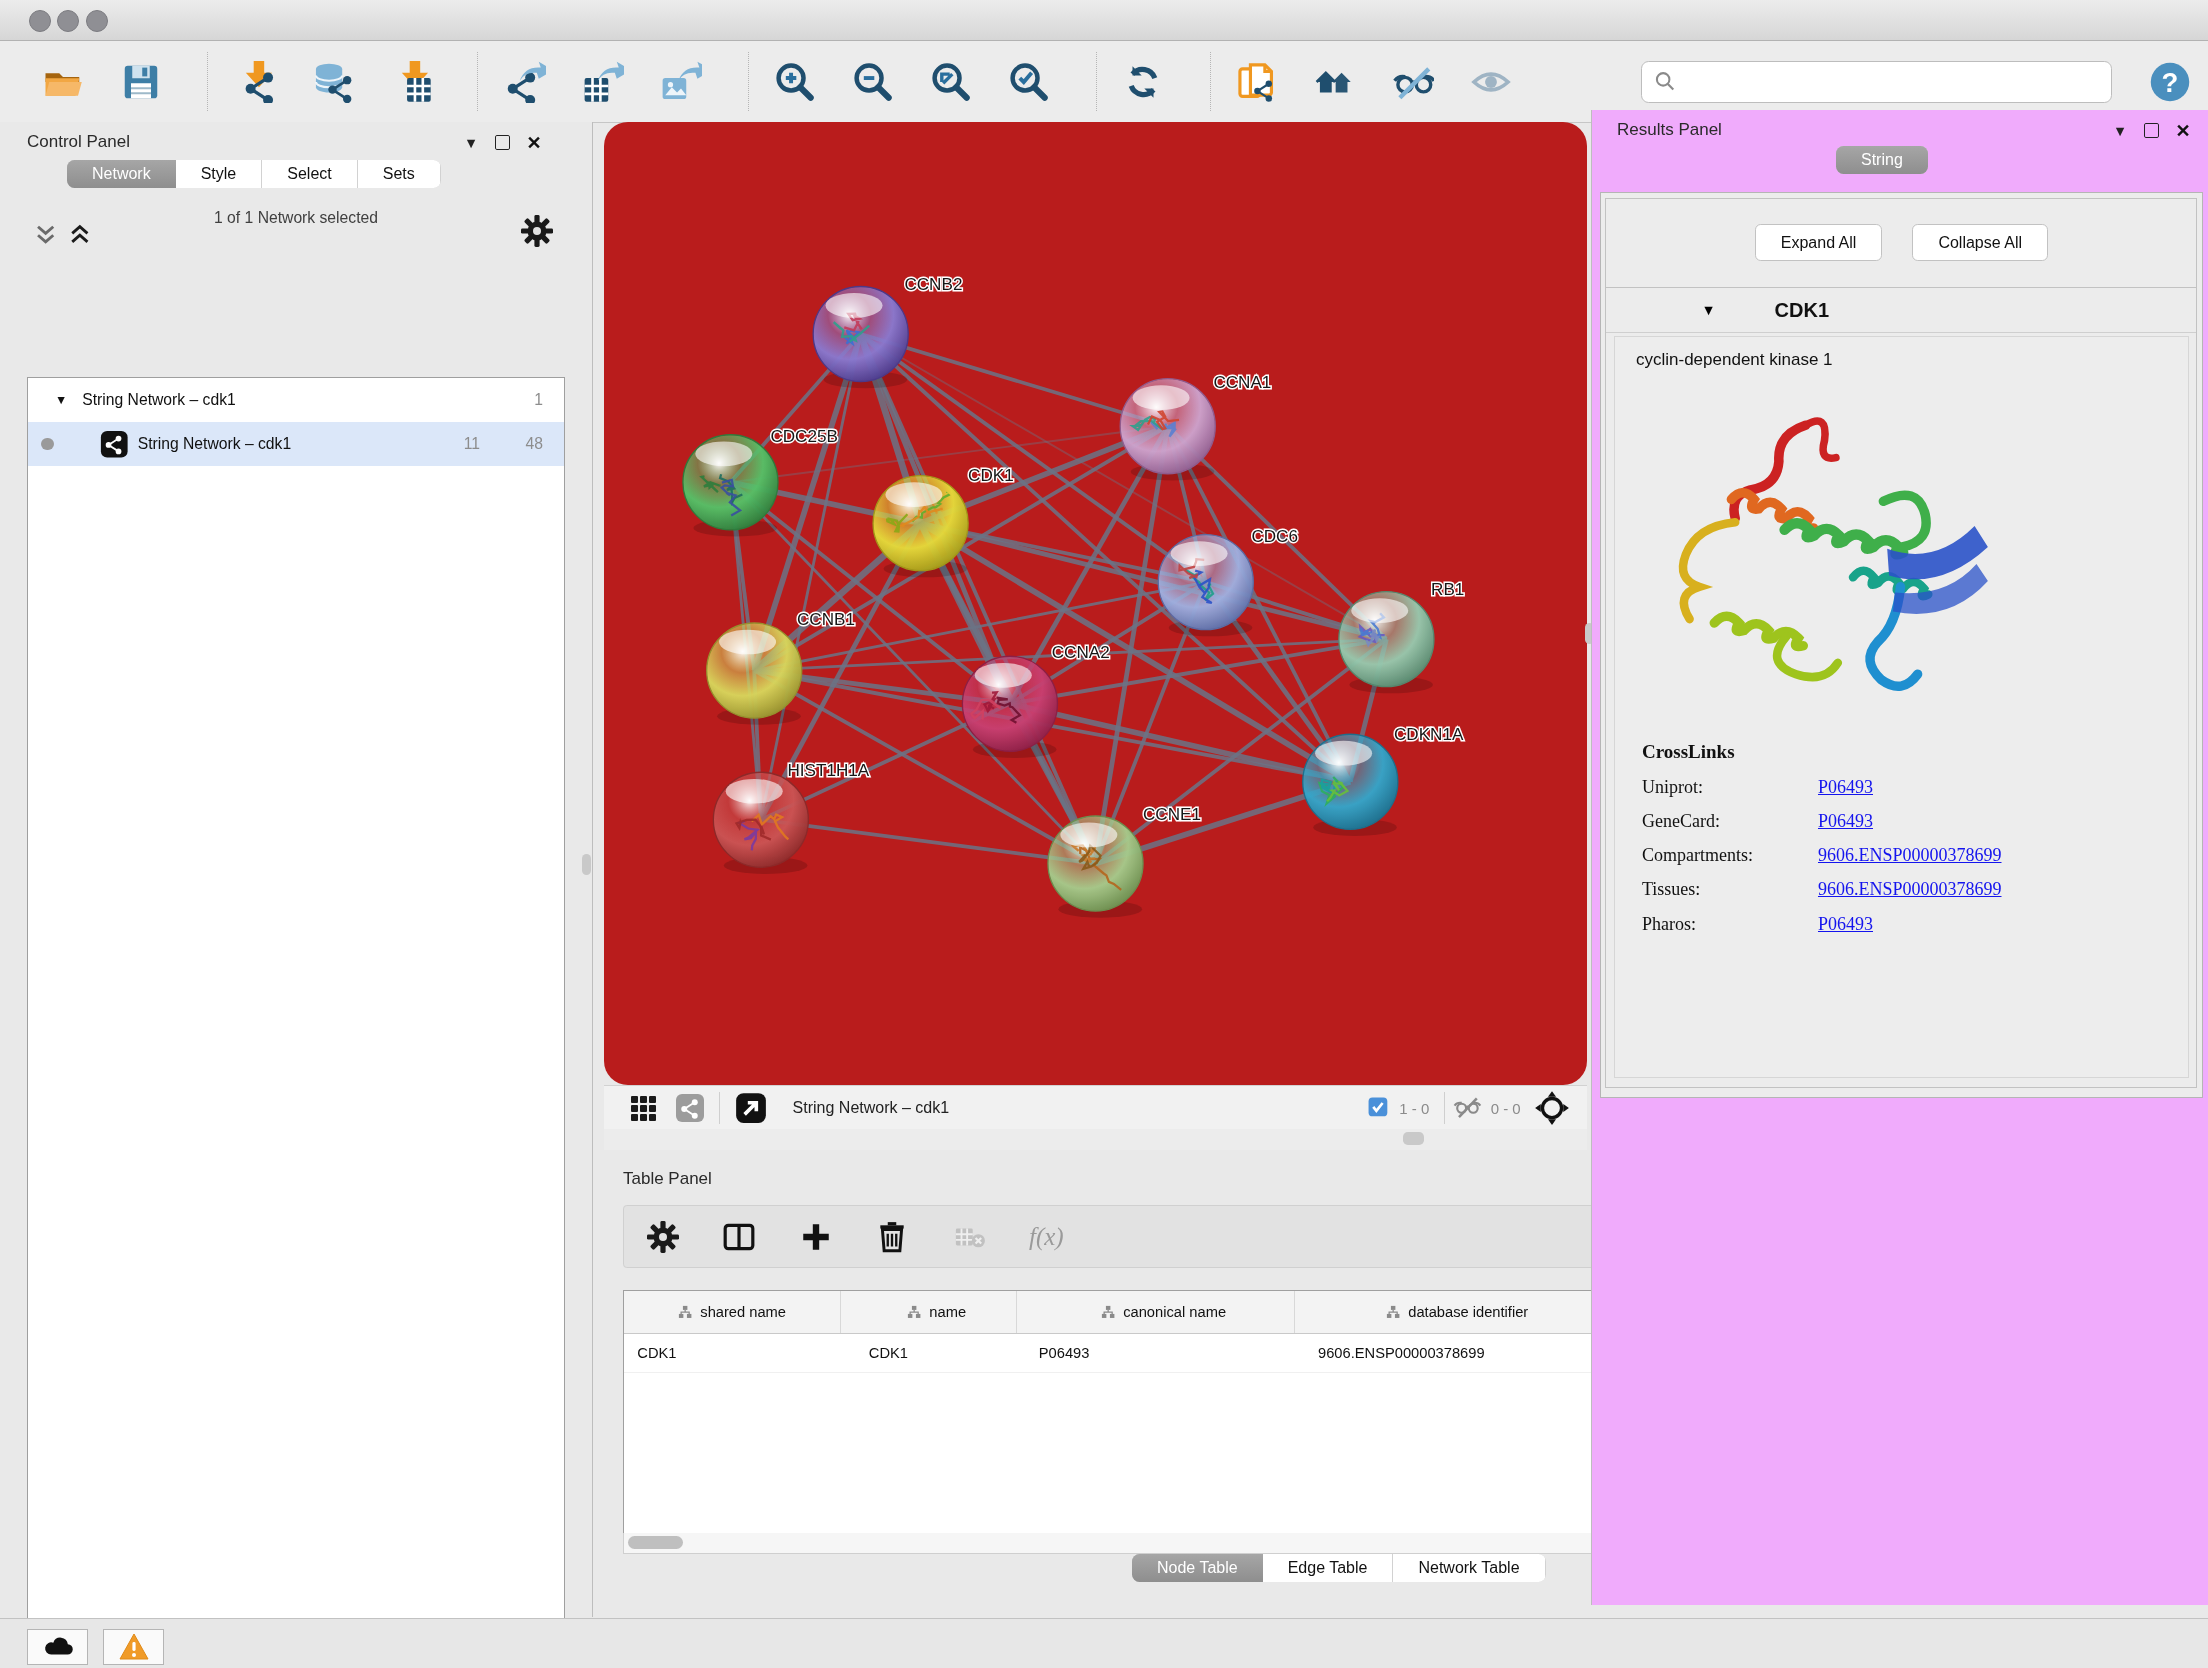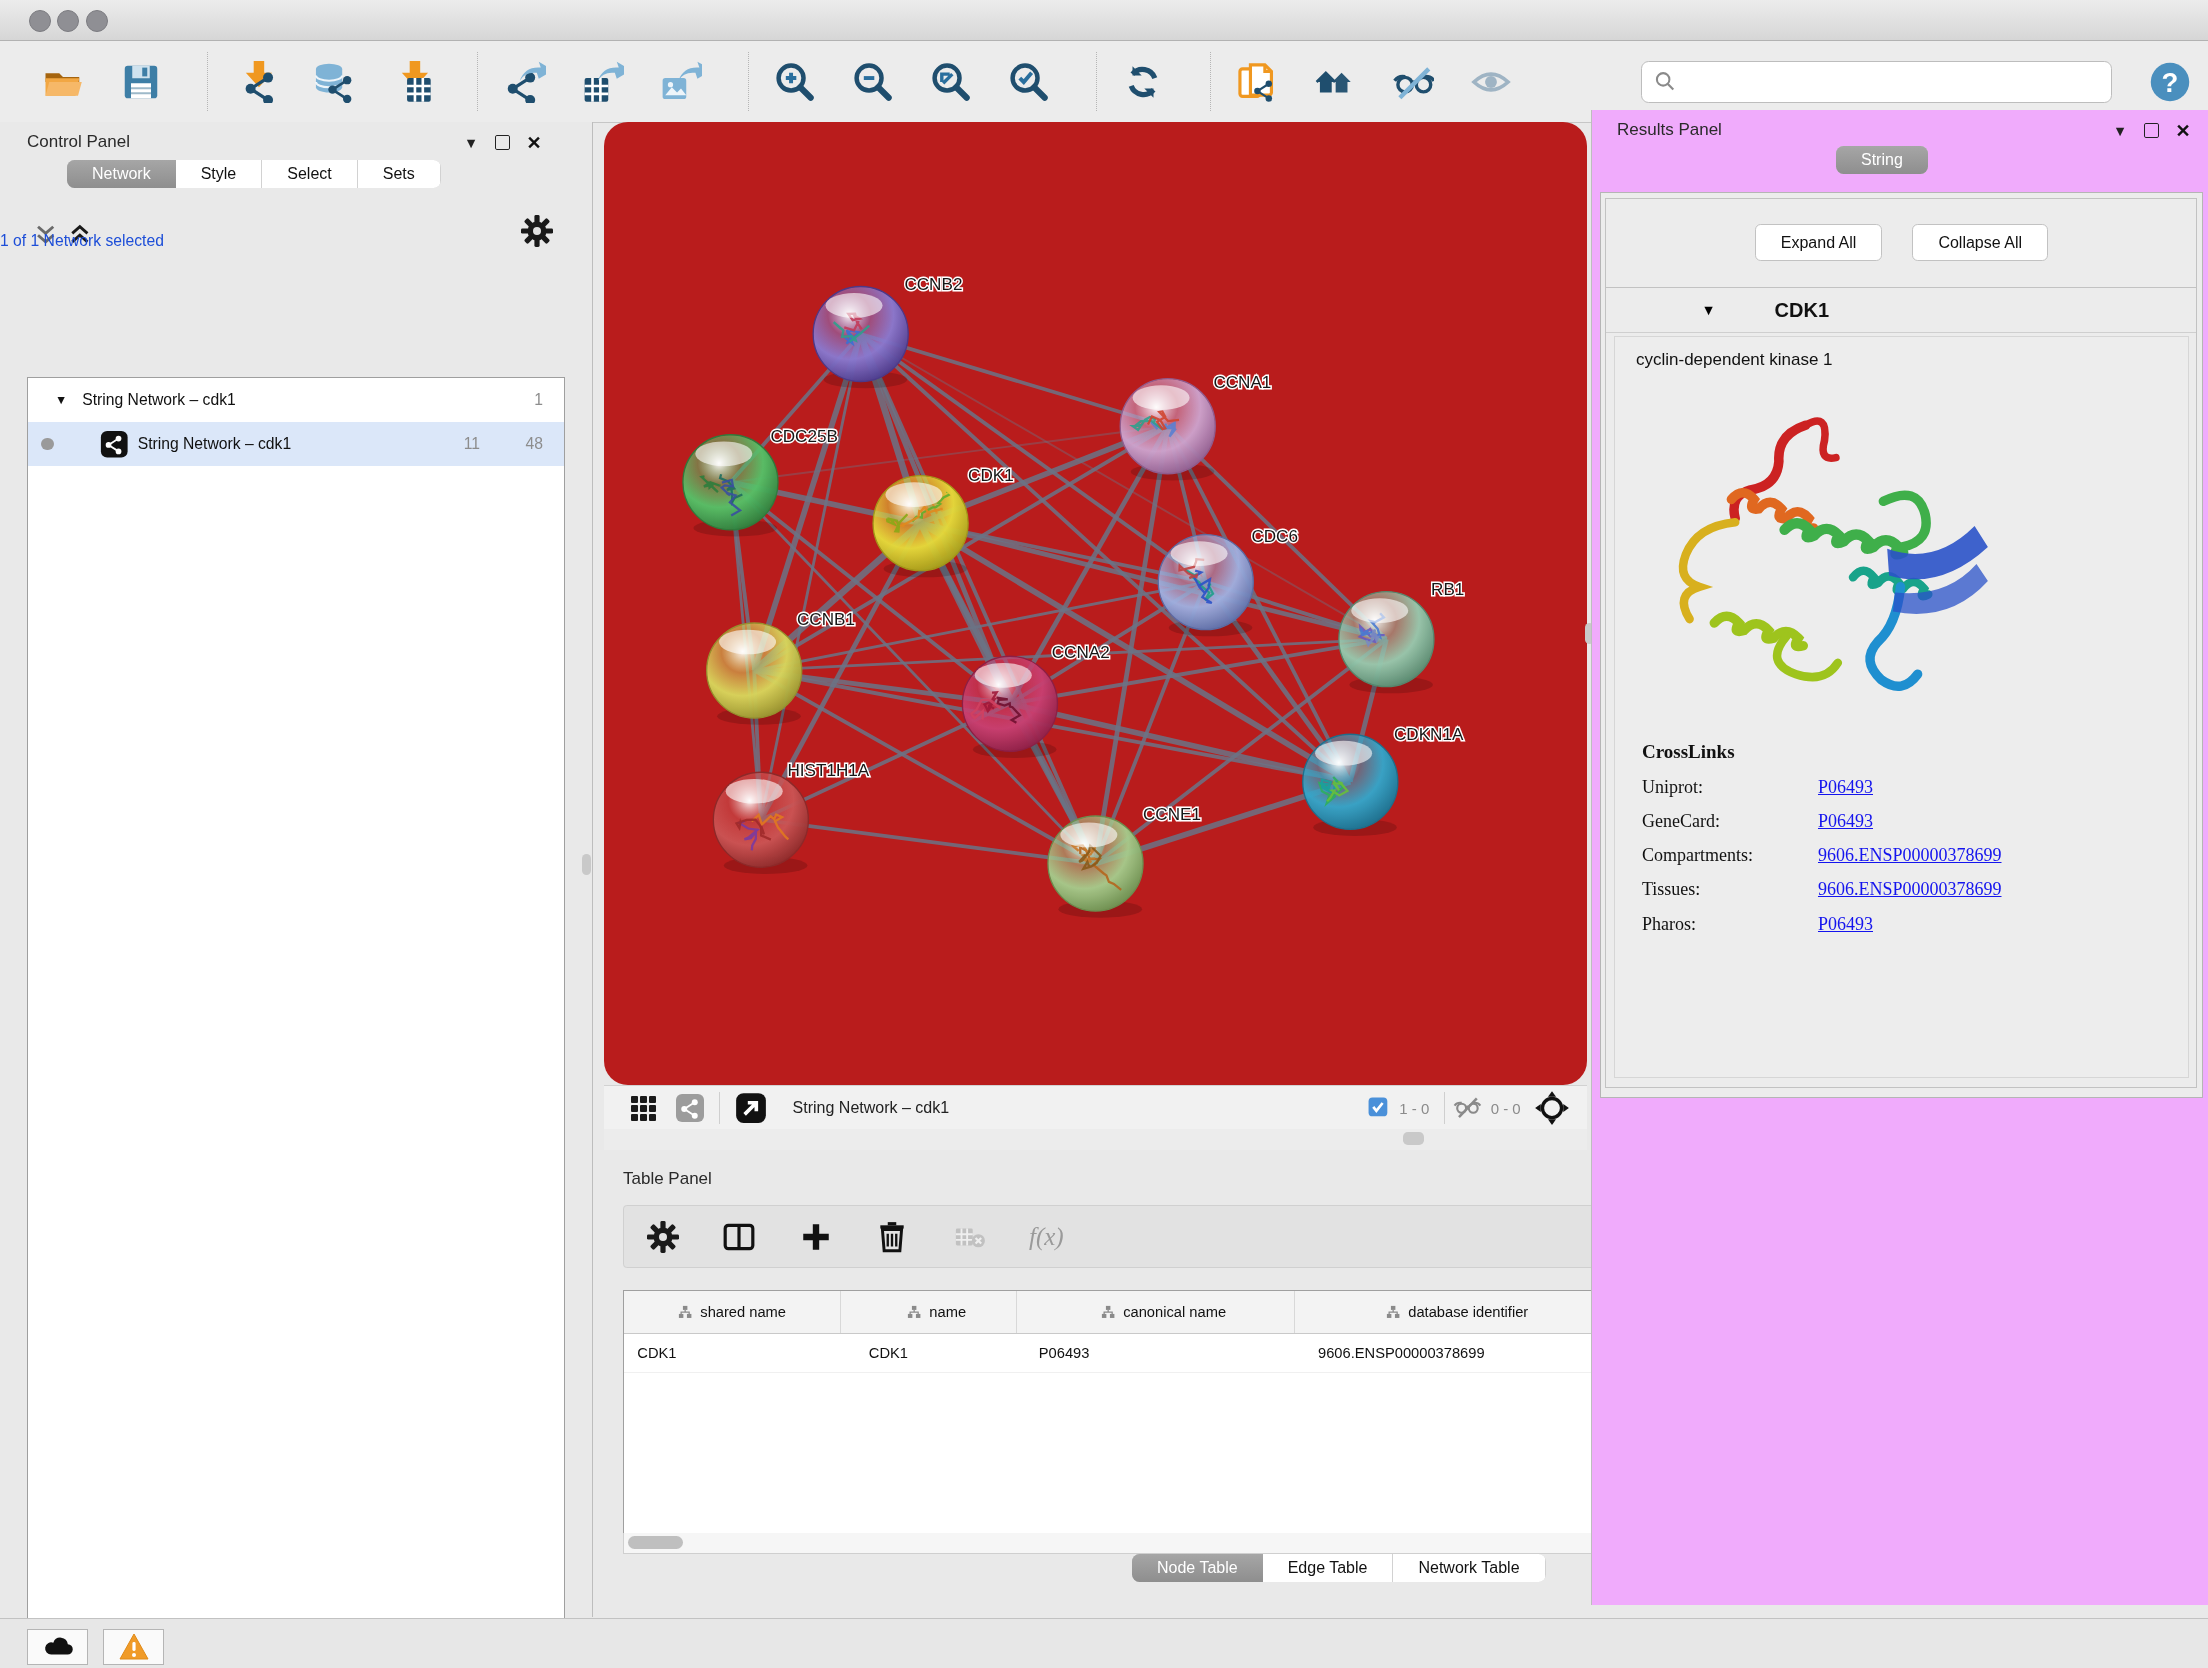--- a/index.html
+++ b/index.html
@@ -299,21 +299,21 @@
   <div class="abs" style="left:34px;top:99px" id="cp-chevrons">
       <svg width="67" height="28.5" viewBox="0 0 70 30">
         <g stroke="#6a6a6a" stroke-width="3" fill="none">
           <path d="M4 6l8 7 8-7M4 15l8 7 8-7"></path>
         </g>
         <g stroke="#1a1a1a" stroke-width="3" fill="none">
           <path d="M40 13l8-7 8 7M40 22l8-7 8 7"></path>
         </g>
       </svg>
     </div>
-  <div class="abs" style="left:0;top:110px;width:592px;font-size:15.7px;color:#1d4ed8">1 of 1 Network selected</div>
+  <div class="abs" style="left:0;top:87px;width:592px;text-align:center;font-size:15.7px;color:#404040">1 of 1 Network selected</div>
   <div class="abs" style="left:521px;top:93px" id="cp-gear">
       <svg width="32" height="32" viewBox="0 0 32 32">
         <g transform="translate(16,16)">
           <rect x="-2.6" y="-16" width="5.2" height="8" rx="1.4" fill="#1a1a1a" transform="rotate(0)"></rect>
           <rect x="-2.6" y="-16" width="5.2" height="8" rx="1.4" fill="#1a1a1a" transform="rotate(45)"></rect>
           <rect x="-2.6" y="-16" width="5.2" height="8" rx="1.4" fill="#1a1a1a" transform="rotate(90)"></rect>
           <rect x="-2.6" y="-16" width="5.2" height="8" rx="1.4" fill="#1a1a1a" transform="rotate(135)"></rect>
           <rect x="-2.6" y="-16" width="5.2" height="8" rx="1.4" fill="#1a1a1a" transform="rotate(180)"></rect>
           <rect x="-2.6" y="-16" width="5.2" height="8" rx="1.4" fill="#1a1a1a" transform="rotate(225)"></rect>
           <rect x="-2.6" y="-16" width="5.2" height="8" rx="1.4" fill="#1a1a1a" transform="rotate(270)"></rect>

